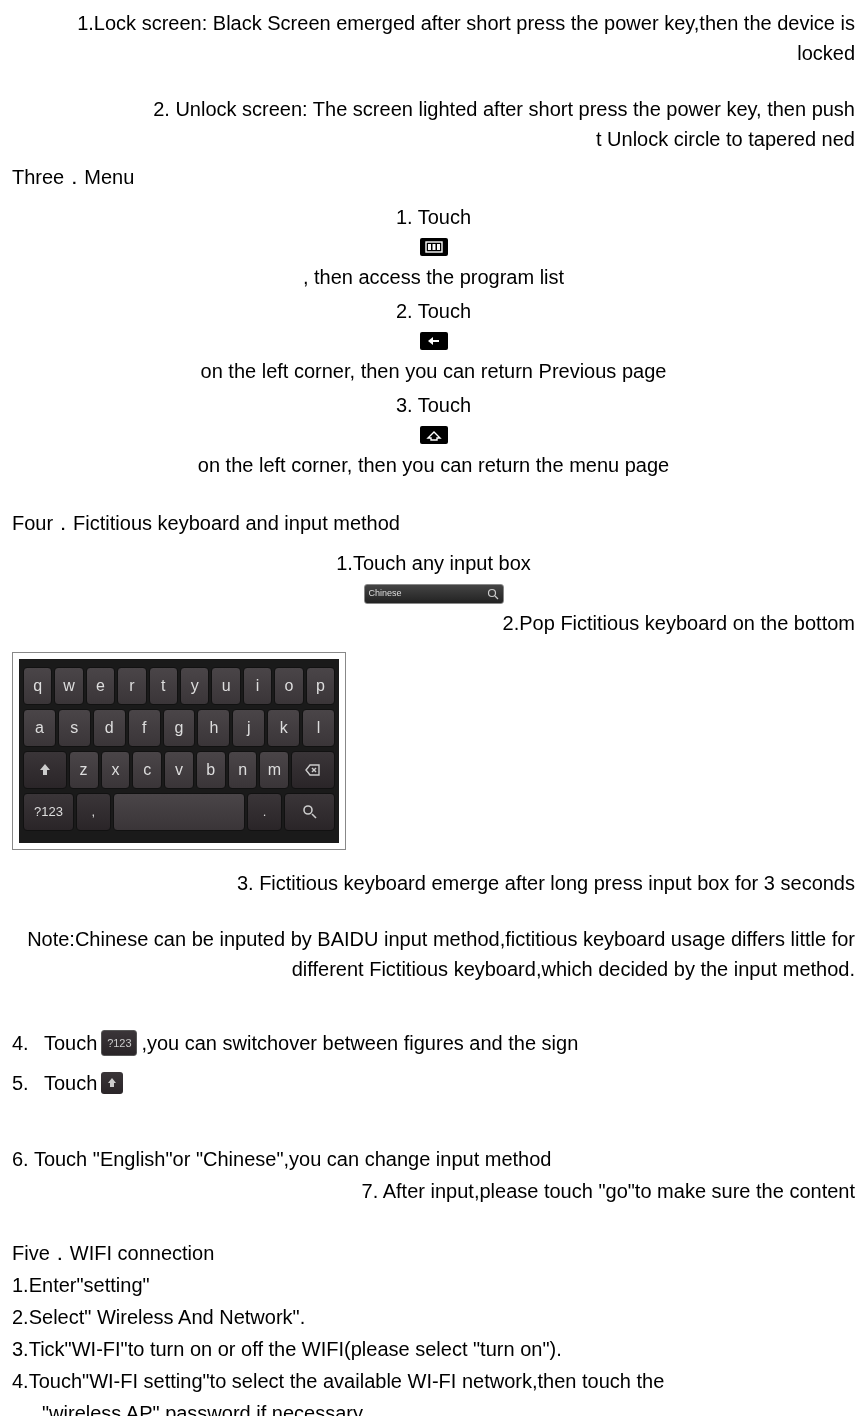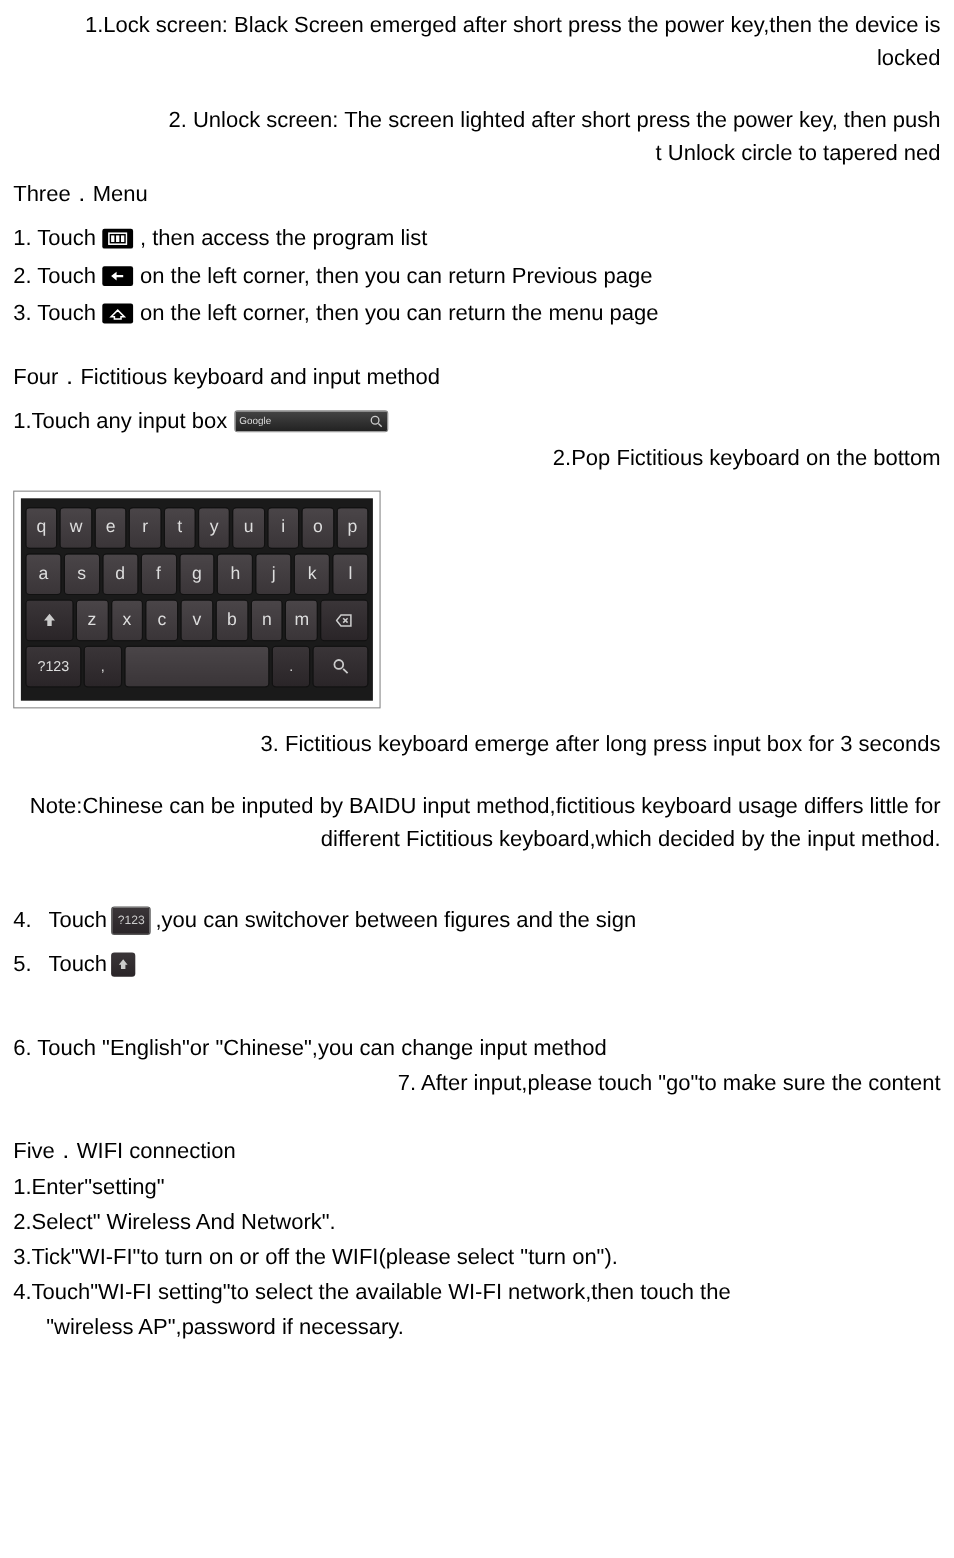--- a/index.html
+++ b/index.html
@@ -28,20 +28,21 @@
     }
     .section-header {
       margin-top: 6px;
       margin-bottom: 10px;
     }
     .touch-line {
       display: flex;
       align-items: center;
       gap: 6px;
       margin-bottom: 4px;
+      flex-direction: column;
     }
     .icon-box {
       display: inline-flex;
       align-items: center;
       justify-content: center;
       width: 28px;
       height: 18px;
       background: #000;
       border-radius: 2px;
       vertical-align: middle;
@@ -219,21 +220,21 @@
 
 <div class="spacer"></div>
 
 
 <div class="section-header">Four．Fictitious keyboard and input method</div>
 
 
 <div class="touch-line">
   <span>1.Touch any input box </span>
   <span class="search-box">
-    <span class="google-text">Google</span>
+    <span class="google-text">Chinese</span>
     <svg viewBox="0 0 12 12">
       <circle cx="5" cy="5" r="3.5" fill="none" stroke="#ccc" stroke-width="1.2"></circle>
       <line x1="8" y1="8" x2="11" y2="11" stroke="#ccc" stroke-width="1.2"></line>
     </svg>
   </span>
 </div>
 
 
 <div class="para">2.Pop Fictitious keyboard on the bottom</div>
 

